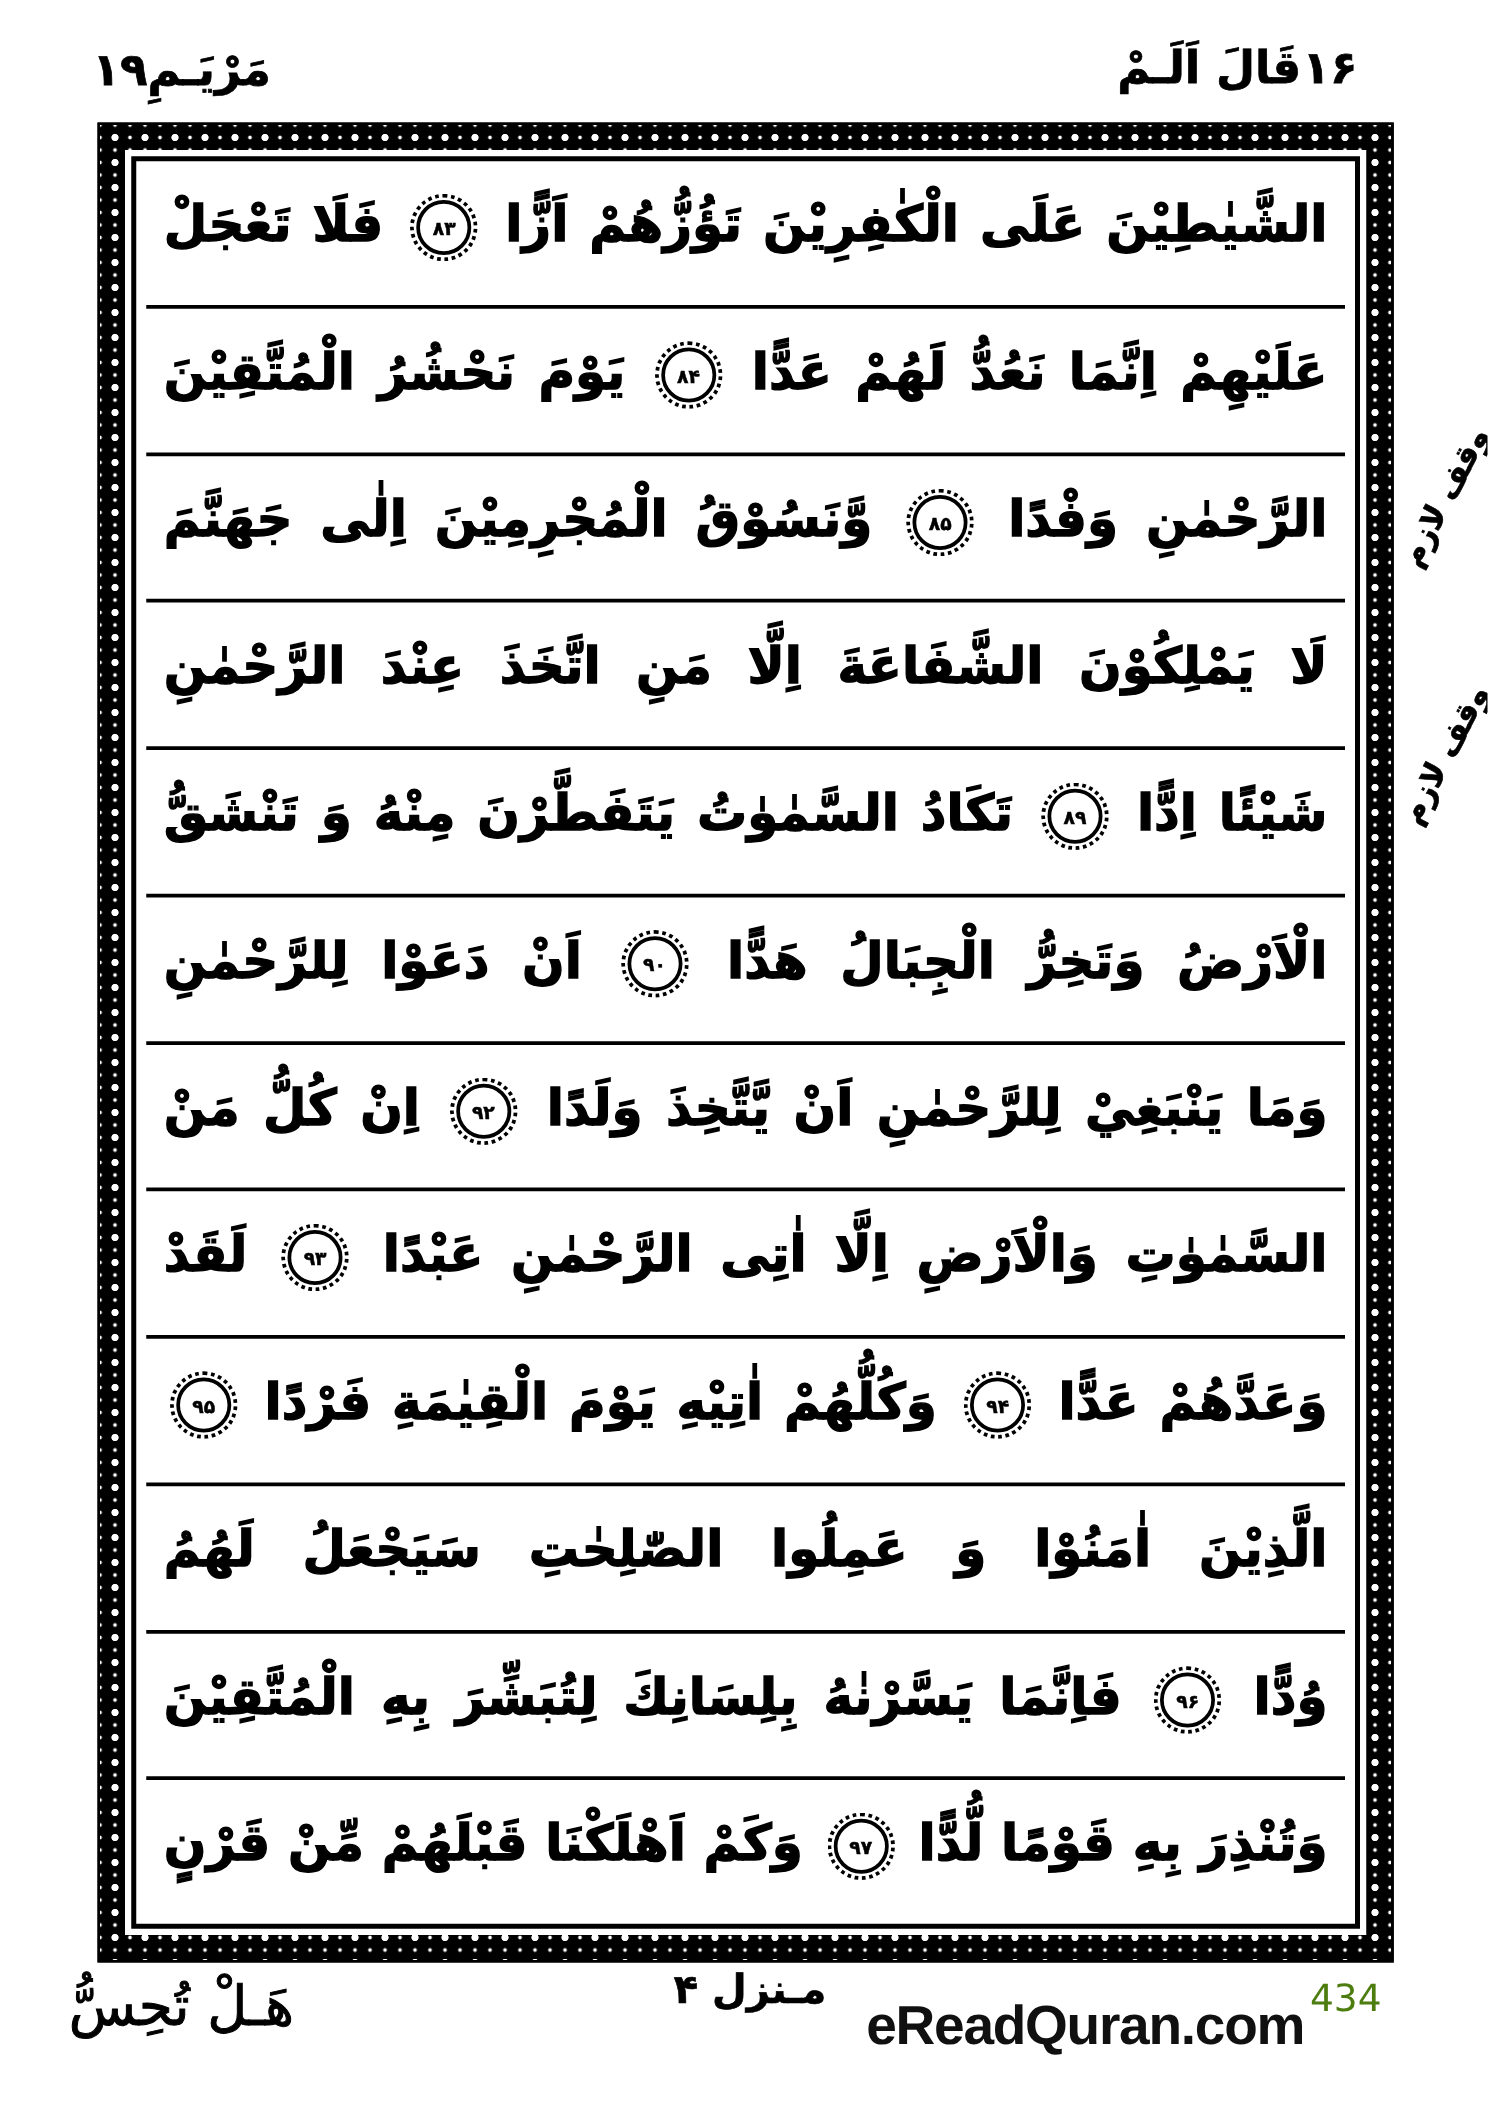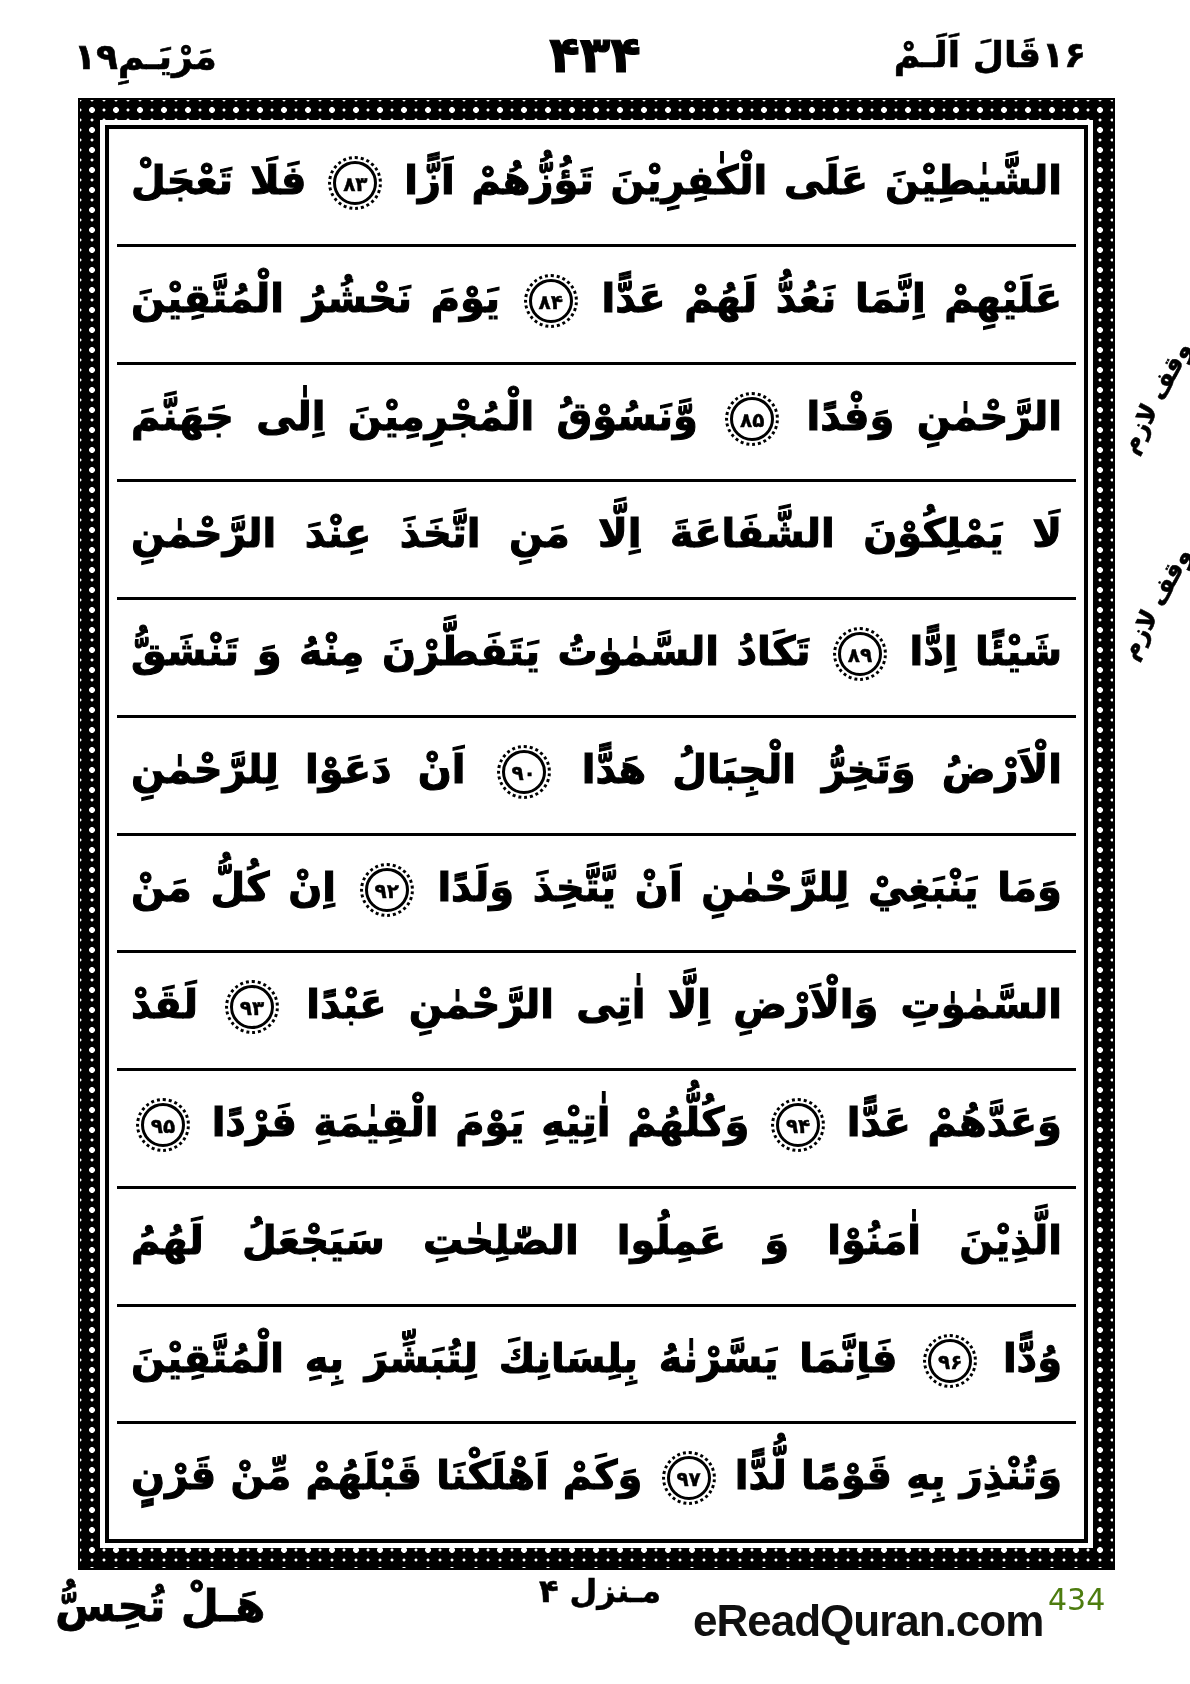--- a/index.html
+++ b/index.html
@@ -37,55 +37,54 @@
     direction:rtl;text-align:justify;text-align-last:justify;
     line-height:102px;font-size:40px;font-weight:700;
     -webkit-text-stroke:1.1px #000;
     padding:0 14px;overflow:hidden;white-space:normal;
   }
   .qrow:last-child{border-bottom:none;}
   .medallion{
     display:inline-block;width:44px;height:44px;line-height:40px;
     border:3px solid #000;outline:3px dotted #000;outline-offset:2px;
     border-radius:50%;text-align:center;vertical-align:middle;
-    font-size:20px;font-weight:700;background:#fff;margin:0 10px;
+    font-size:15px;font-weight:700;background:#fff;margin:0 10px;
     -webkit-text-stroke:0.4px #000;box-sizing:border-box;
     text-align-last:center;
   }
 
   
   .note{
     position:absolute;width:120px;text-align:center;
     font-size:25px;font-weight:700;-webkit-text-stroke:0.5px #000;
     transform:rotate(-62deg);direction:rtl;white-space:nowrap;
   }
   .note1{left:1096px;top:382px;}
   .note2{left:1096px;top:588px;}
 
   
-  .catchword{position:absolute;left:55px;top:1580px;font-size:44px;font-weight:700;
+  .catchword{position:absolute;left:55px;top:1580px;font-size:44px;font-weight:400;
     direction:rtl;-webkit-text-stroke:0.8px #000;}
   .manzil{position:absolute;left:515px;top:1572px;width:170px;text-align:center;
     font-size:32px;font-weight:700;direction:rtl;-webkit-text-stroke:0.5px #000;}
   .watermark{position:absolute;left:693px;top:1596px;font-size:44px;font-weight:700;
     font-family:"Liberation Sans",sans-serif;color:#101010;letter-spacing:-1px;}
   .pagenum{position:absolute;left:1048px;top:1582px;font-size:30px;color:#4d7c0f;
     font-family:"DejaVu Sans",sans-serif;}
 </style>
 </head>
 <body>
 
 <div class="page">
 
   <div class="hdr hdr-left">
     <span>۱۹</span>
     <span>مَرْيَـمِ</span>
   </div>
 
-  <div class="hdr hdr-center">۴۳۴</div>
 
   <div class="hdr hdr-right">
     <span>قَالَ اَلَـمْ</span>
     <span>۱۶</span>
   </div>
 
   <div class="frame">
     <div class="frame-gap">
       <div class="frame-inner">
         <div class="rows">

